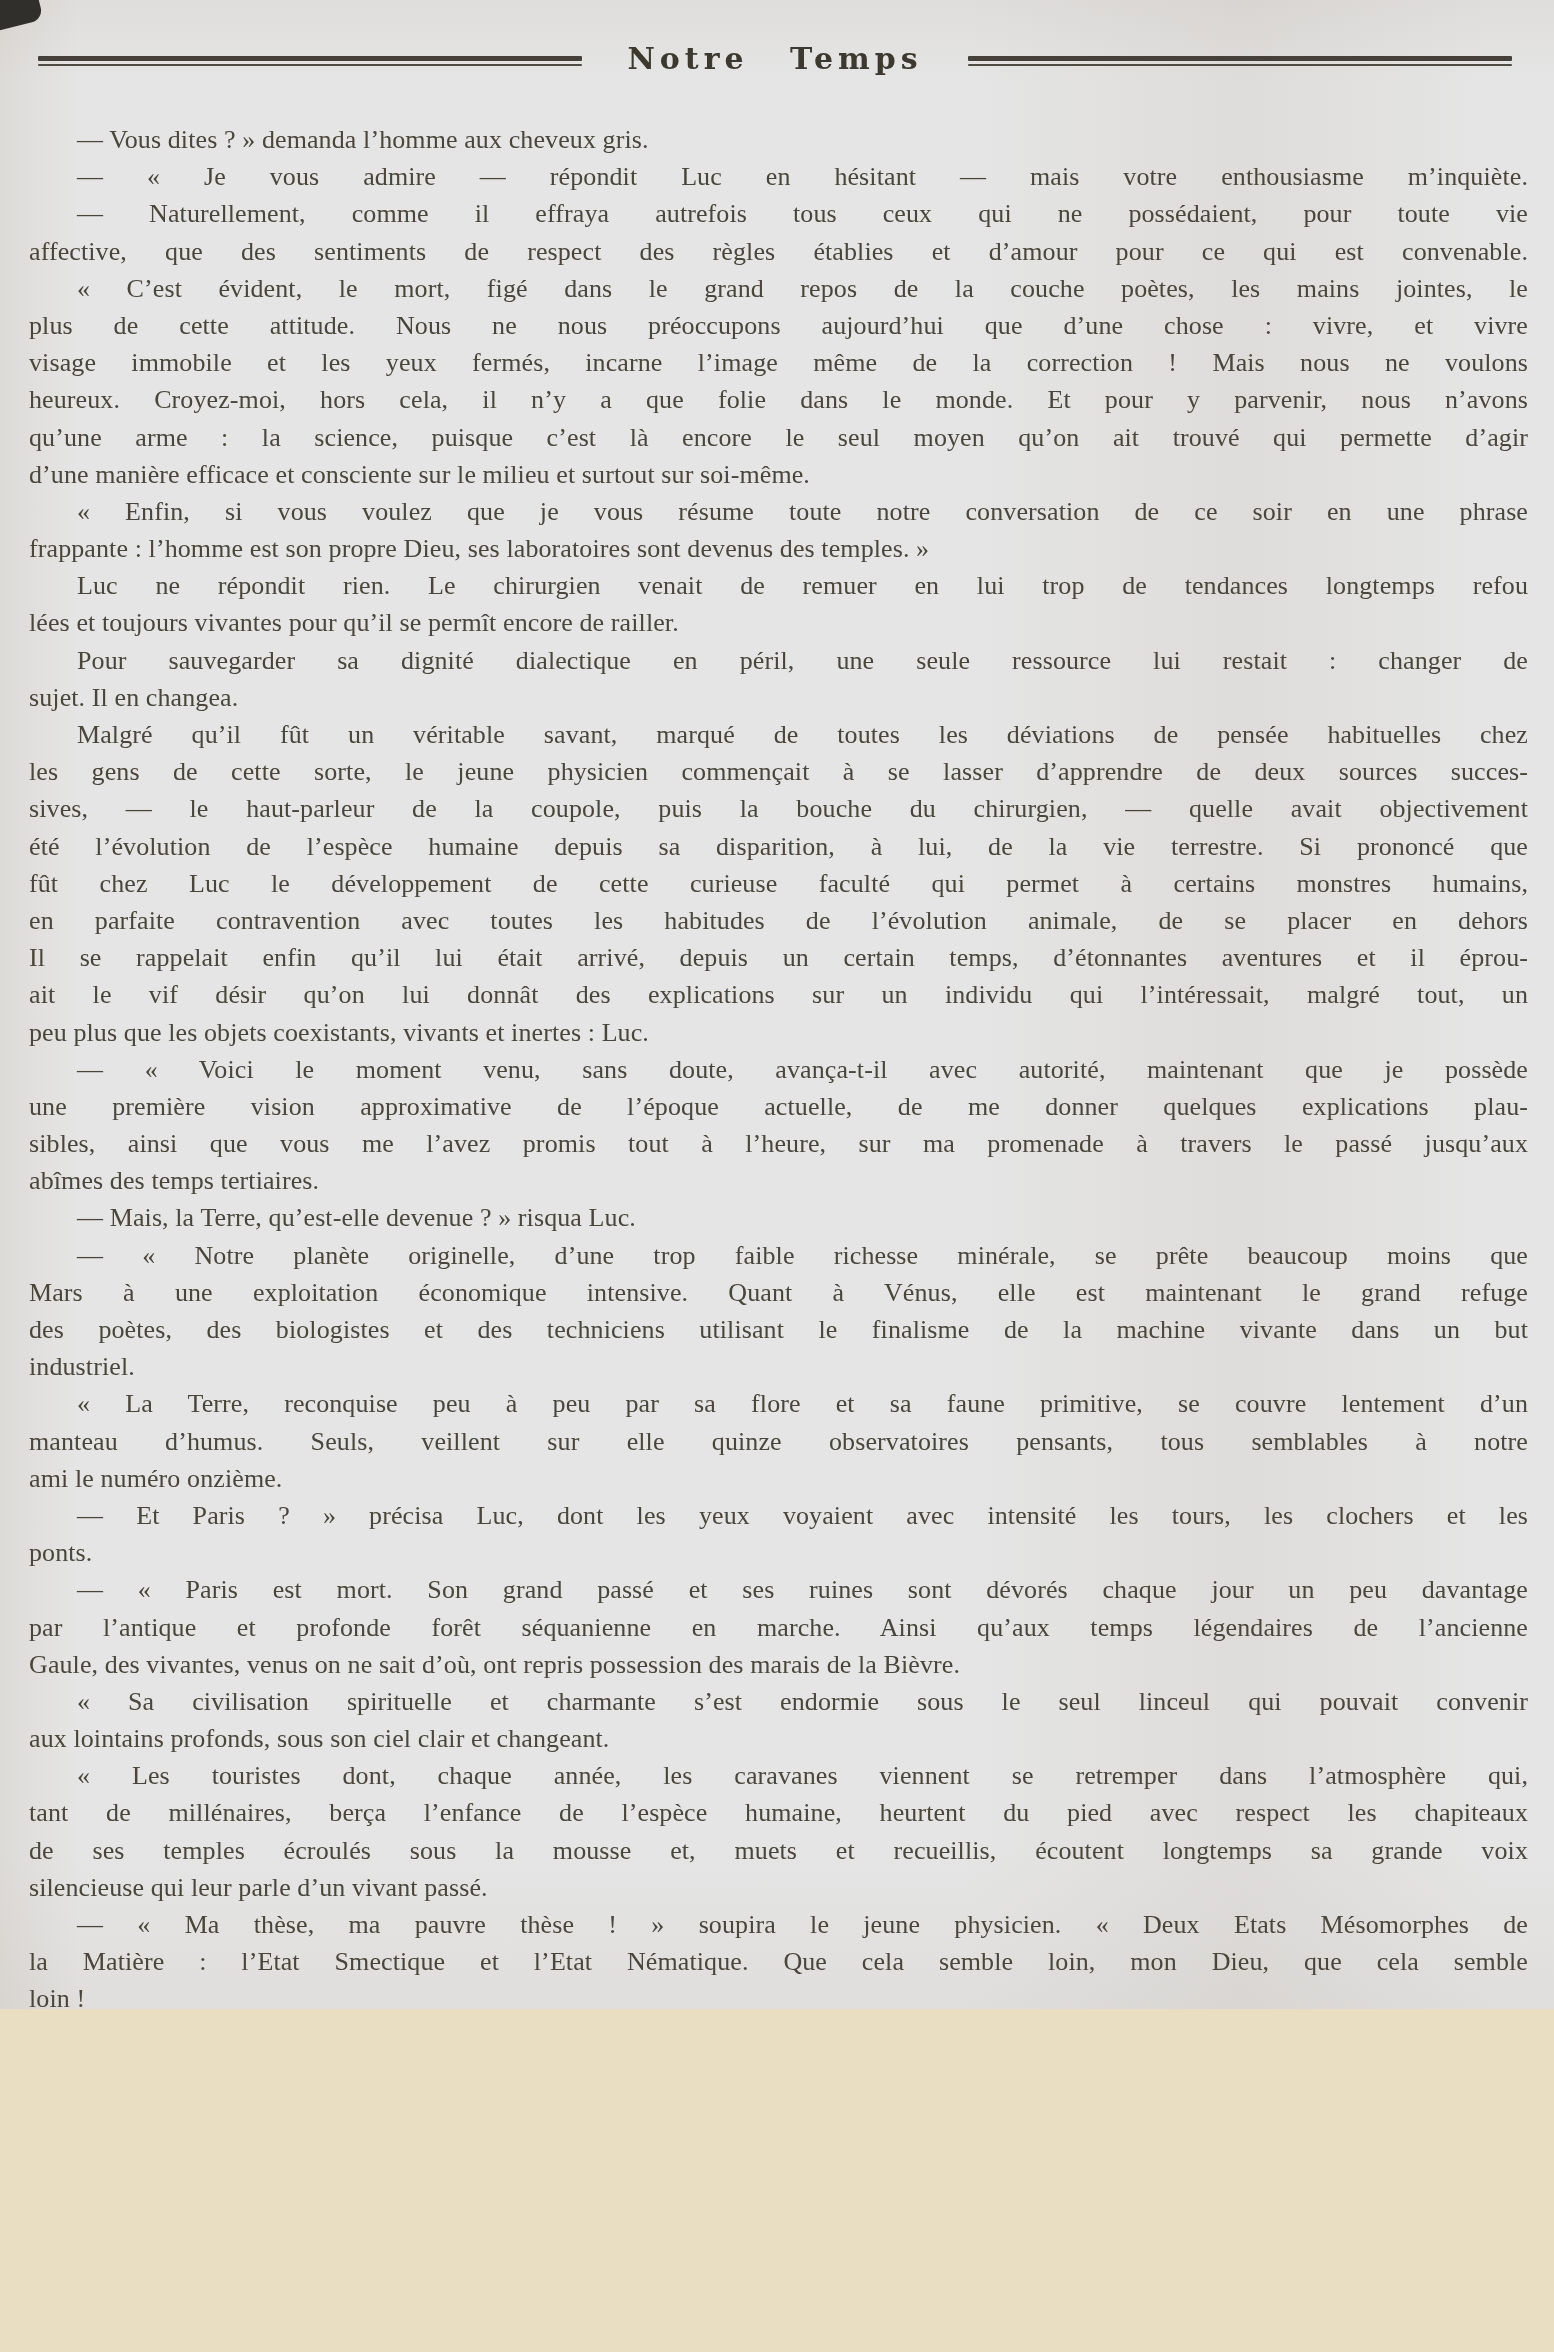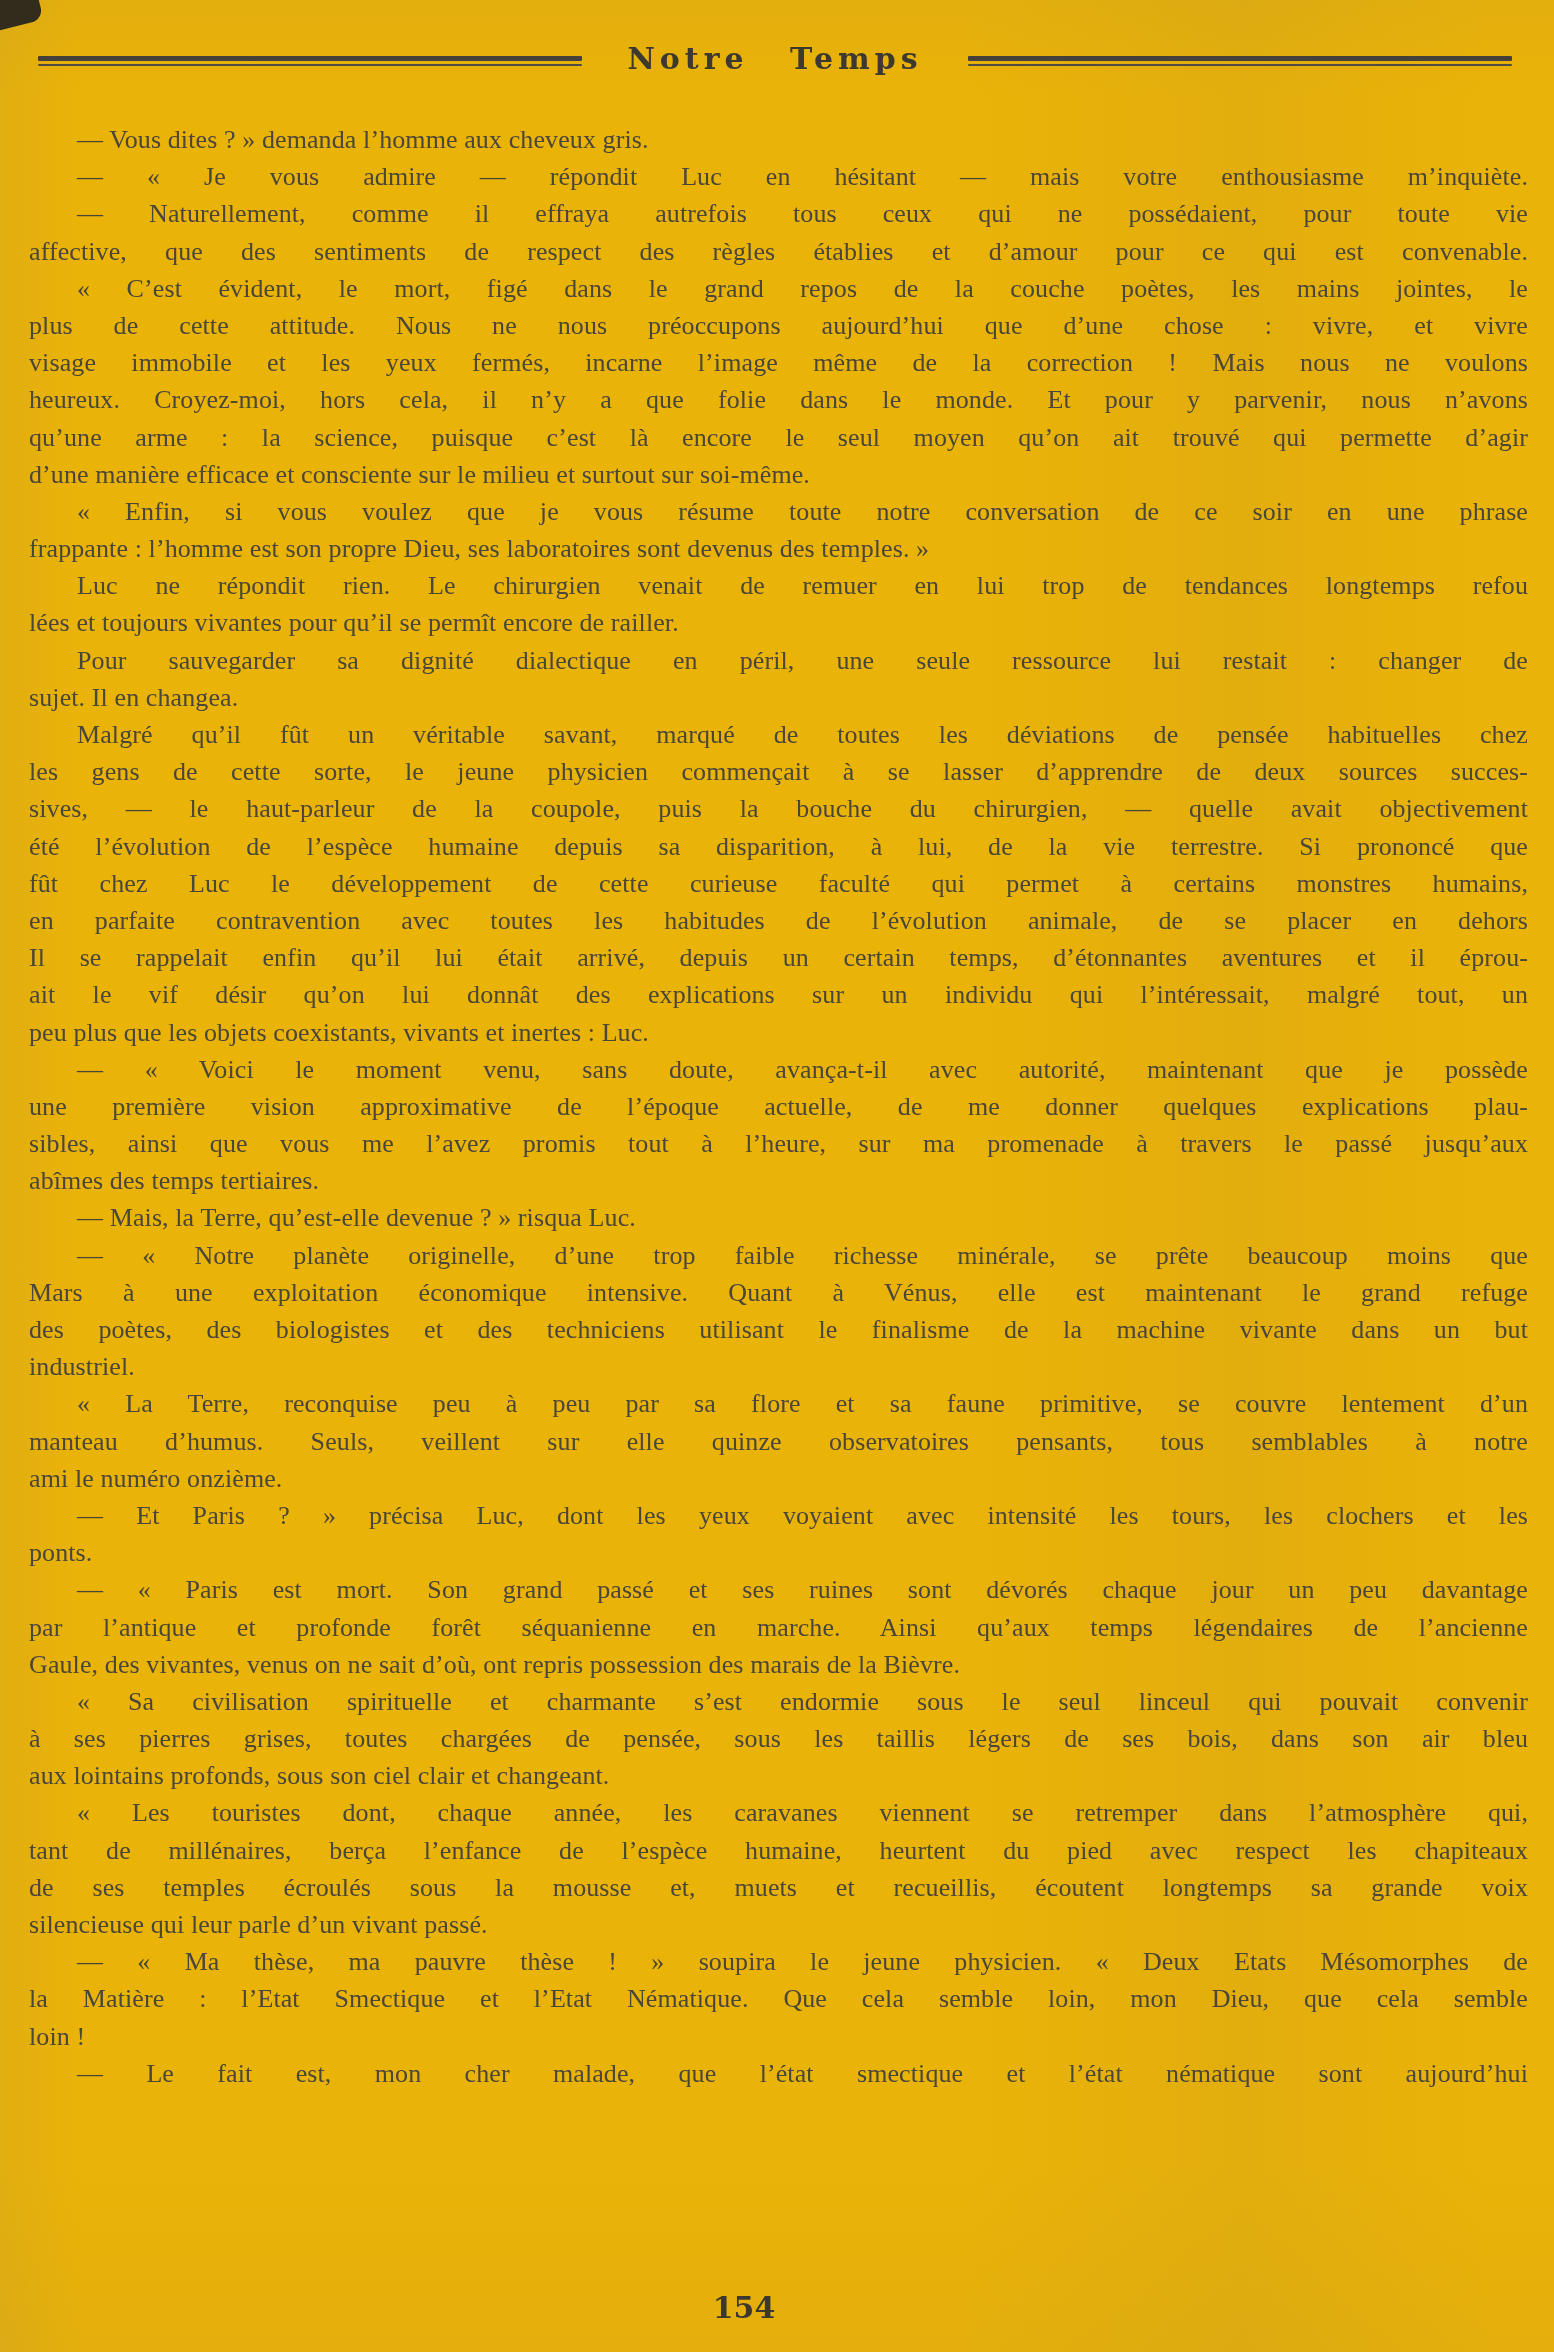--- a/index.html
+++ b/index.html
@@ -3,23 +3,23 @@
 <meta charset="utf-8">
 <style>
   html, body {
     margin: 0;
     padding: 0;
     background: #e9dec2;
   }
   .page {
     position: relative;
     width: 1554px;
-    height: 2352px;
+    height: 2009px;
     overflow: hidden;
-    background: #eab308;
+    background: #e5e5e5;
     font-family: "Liberation Serif", serif;
     color: #4a4639;
   }
   
   .page::before {
     content: "";
     position: absolute;
     inset: 0;
     pointer-events: none;
     background:
@@ -197,21 +197,20 @@
         <div class="line first">— Et Paris ? » précisa Luc, dont les yeux voyaient avec intensité les tours, les clochers et les</div>
         <div class="line end">ponts.</div>
       </div>
       <div class="paragraph">
         <div class="line first">— « Paris est mort. Son grand passé et ses ruines sont dévorés chaque jour un peu davantage</div>
         <div class="line">par l’antique et profonde forêt séquanienne en marche. Ainsi qu’aux temps légendaires de l’ancienne</div>
         <div class="line end">Gaule, des vivantes, venus on ne sait d’où, ont repris possession des marais de la Bièvre.</div>
       </div>
       <div class="paragraph">
         <div class="line first">« Sa civilisation spirituelle et charmante s’est endormie sous le seul linceul qui pouvait convenir</div>
-        <div class="line">à ses pierres grises, toutes chargées de pensée, sous les taillis légers de ses bois, dans son air bleu</div>
         <div class="line end">aux lointains profonds, sous son ciel clair et changeant.</div>
       </div>
       <div class="paragraph">
         <div class="line first">« Les touristes dont, chaque année, les caravanes viennent se retremper dans l’atmosphère qui,</div>
         <div class="line">tant de millénaires, berça l’enfance de l’espèce humaine, heurtent du pied avec respect les chapiteaux</div>
         <div class="line">de ses temples écroulés sous la mousse et, muets et recueillis, écoutent longtemps sa grande voix</div>
         <div class="line end">silencieuse qui leur parle d’un vivant passé.</div>
       </div>
       <div class="paragraph">
         <div class="line first">— « Ma thèse, ma pauvre thèse ! » soupira le jeune physicien. « Deux Etats Mésomorphes de</div>

